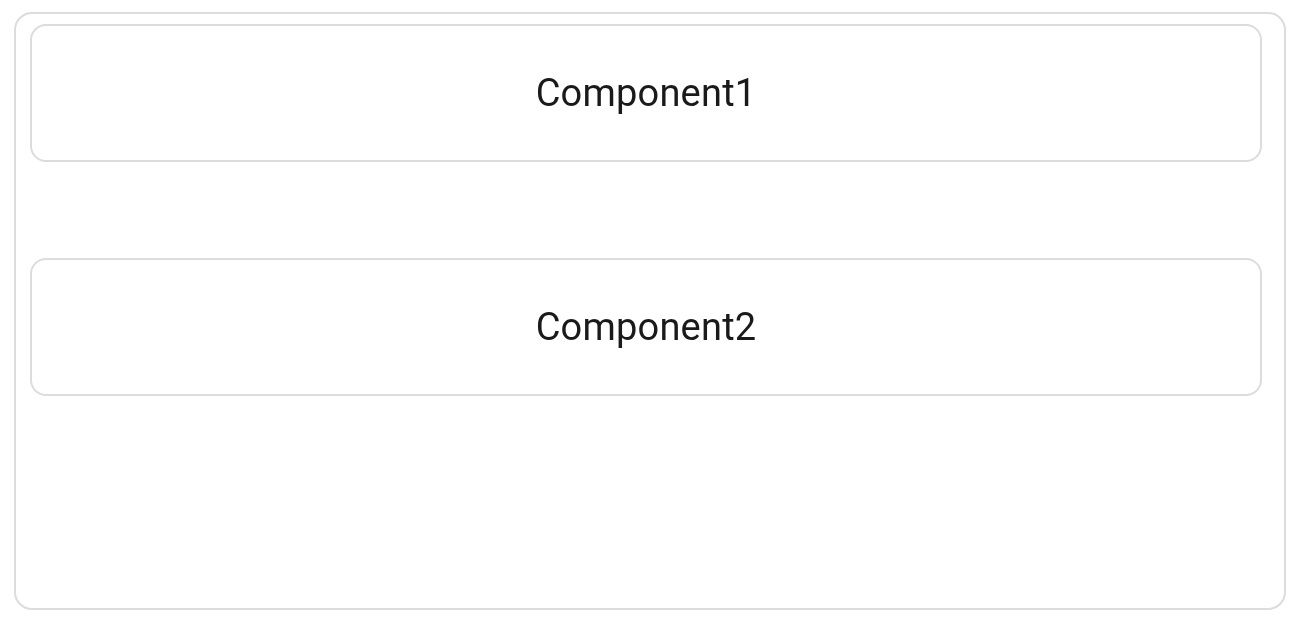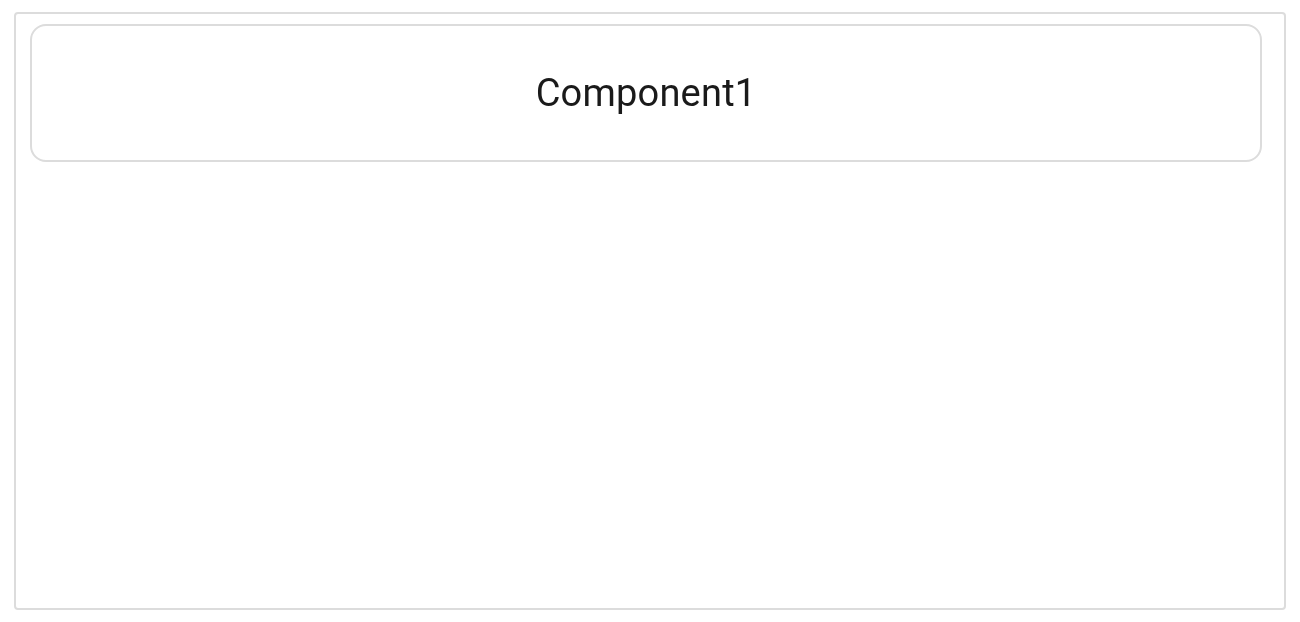--- a/index.html
+++ b/index.html
@@ -11,21 +11,21 @@
       width: 1300px;
       height: 622px;
       font-family: -apple-system, BlinkMacSystemFont, "Segoe UI", Roboto, "Helvetica Neue", Arial, sans-serif;
       background: #ffffff;
       padding: 12px 14px;
     }
     .outer-box {
       width: 100%;
       height: 100%;
       border: 2px solid #dcdcdc;
-      border-radius: 4px;
+      border-radius: 18px;
       padding: 10px 22px 14px 14px;
       display: flex;
       flex-direction: column;
       gap: 96px;
     }
     .inner-box {
       width: 100%;
       height: 138px;
       border: 2px solid #dcdcdc;
       border-radius: 16px;
@@ -40,13 +40,16 @@
       letter-spacing: 0.2px;
     }
   </style>
 </head>
 <body>
 
 <div class="outer-box">
   <div class="inner-box">
     <span class="label">Component1</span>
   </div>
+  <div class="inner-box">
+    <span class="label">Component2</span>
+  </div>
 </div>
 
 </body></html>

